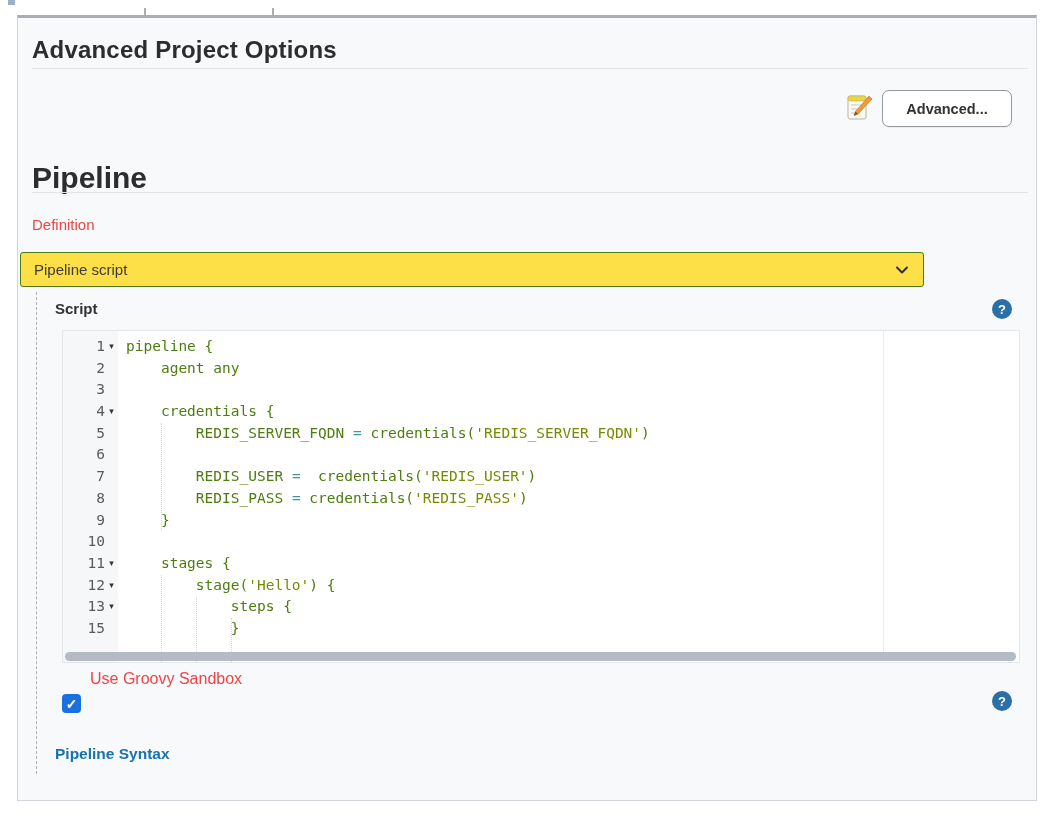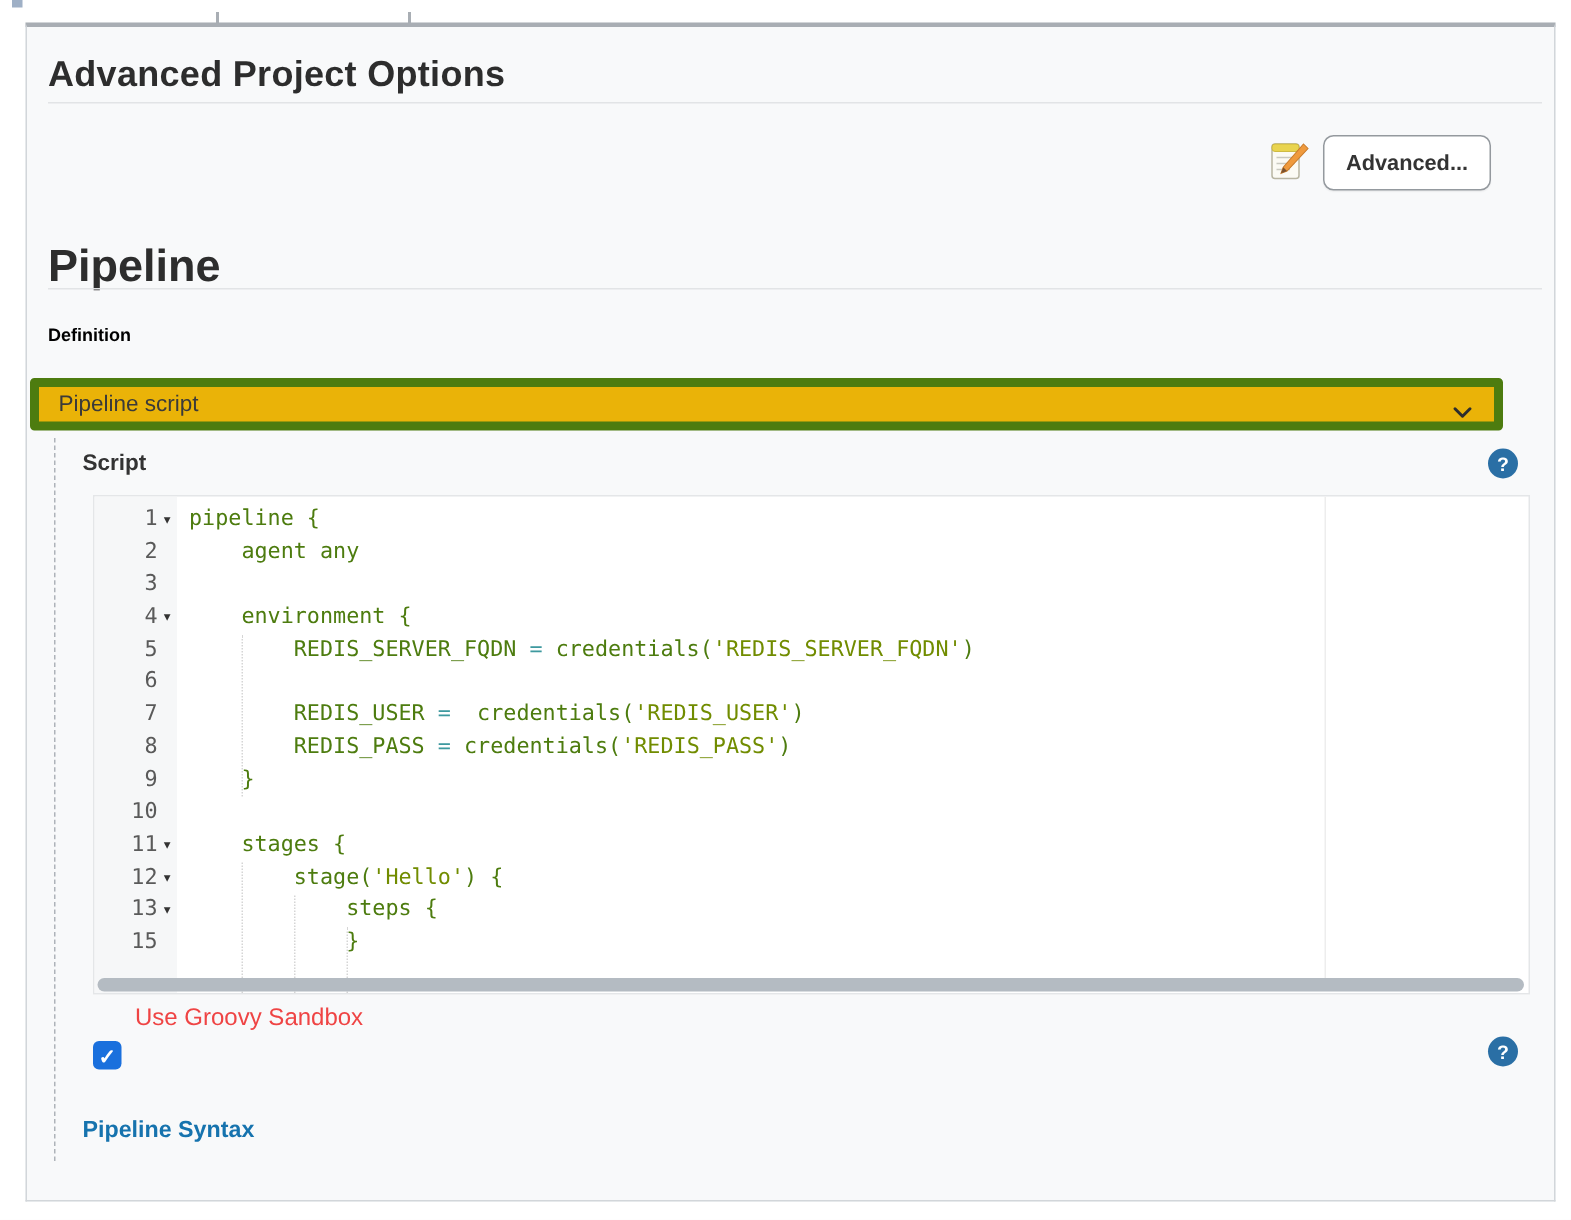--- a/index.html
+++ b/index.html
@@ -17,30 +17,30 @@
   #artifact{left:8px;top:0;width:7px;height:5px;background:#9fb0c6;}
 
   
   #h1-title{left:32px;top:36px;font-size:24px;font-weight:700;color:#2d2d2d;letter-spacing:.2px;}
   #rule1{left:32px;top:68px;width:996px;height:1px;background:#e2e4e6;}
   #h2-title{left:32px;top:161px;font-size:30px;font-weight:700;color:#2d2d2d;}
   #rule2{left:32px;top:192px;width:996px;height:1px;background:#e2e4e6;}
 
   
   #notepad{left:843px;top:92px;width:30px;height:30px;}
-  #adv-btn{left:882px;top:90px;width:112px;height:37px;box-sizing:border-box;
+  #adv-btn{left:882px;top:90px;width:130px;height:37px;box-sizing:border-box;
            background:#fff;border:1px solid #94999e;border-radius:7px;
            font-size:14.5px;font-weight:700;color:#333;
            display:flex;align-items:center;justify-content:center;cursor:pointer;
            box-shadow:0 1px 1px rgba(0,0,0,.05);}
 
   
-  #def-label{left:32px;top:216px;font-size:12px;font-weight:700;color:#000000;}
-  #def-select{left:20px;top:252px;width:982px;height:35px;box-sizing:border-box;
-              background:#eab308;border:6px solid #4d7c0f;border-radius:3px;
+  #def-label{left:32px;top:216px;font-size:15px;font-weight:400;color:#ef4444;}
+  #def-select{left:20px;top:252px;width:904px;height:35px;box-sizing:border-box;
+              background:#fde047;border:1px solid #4d7c0f;border-radius:3px;
               display:flex;align-items:center;cursor:pointer;}
   #def-select .val{margin-left:13px;font-size:15px;color:#3a3a3a;}
   #def-select .chev{position:absolute;right:13px;top:9px;}
 
   
   #dash-line{left:36px;top:292px;height:482px;width:0;border-left:1px dashed #aeb3b9;}
   #script-label{left:55px;top:300px;font-size:15px;font-weight:700;color:#333;}
   .help{width:20px;height:20px;border-radius:50%;background:#2a6fa5;color:#fff;
         font-size:13px;font-weight:700;display:flex;align-items:center;justify-content:center;
         cursor:pointer;line-height:1;}
@@ -151,21 +151,21 @@
             <span class="lnum">3</span>
             <span class="fold"></span>
           </div>
           <div class="codecell"><span class="tok-p"></span></div>
         </div>
         <div class="code-row">
           <div class="gut">
             <span class="lnum">4</span>
             <span class="fold">▾</span>
           </div>
-          <div class="codecell"><span class="tok-p">    environment {</span></div>
+          <div class="codecell"><span class="tok-p">    credentials {</span></div>
         </div>
         <div class="code-row">
           <div class="gut">
             <span class="lnum">5</span>
             <span class="fold"></span>
           </div>
           <div class="codecell"><span class="tok-p">        REDIS_SERVER_FQDN </span><span class="tok-o">=</span><span class="tok-p"> credentials(</span><span class="tok-s">'REDIS_SERVER_FQDN'</span><span class="tok-p">)</span></div>
         </div>
         <div class="code-row">
           <div class="gut">

